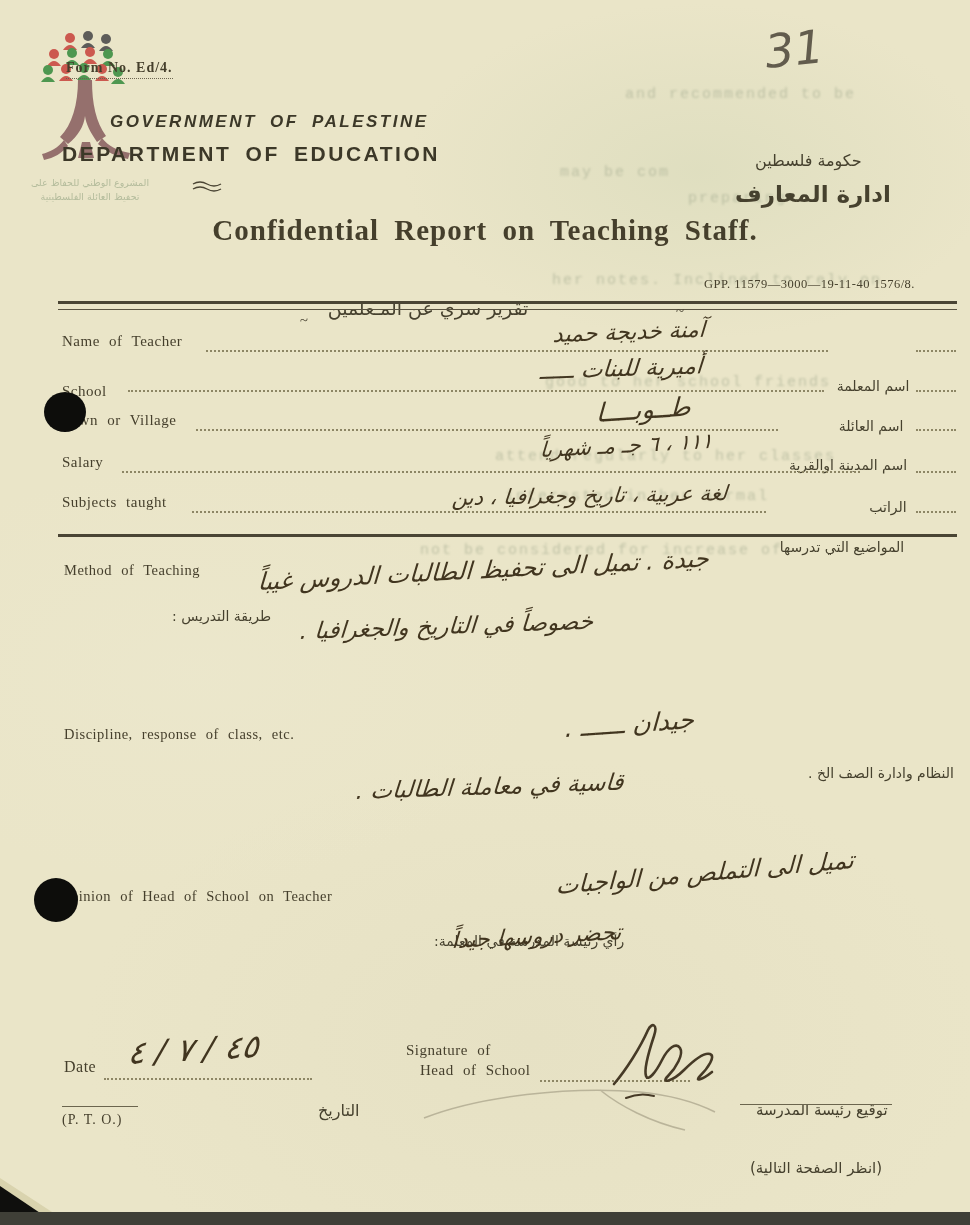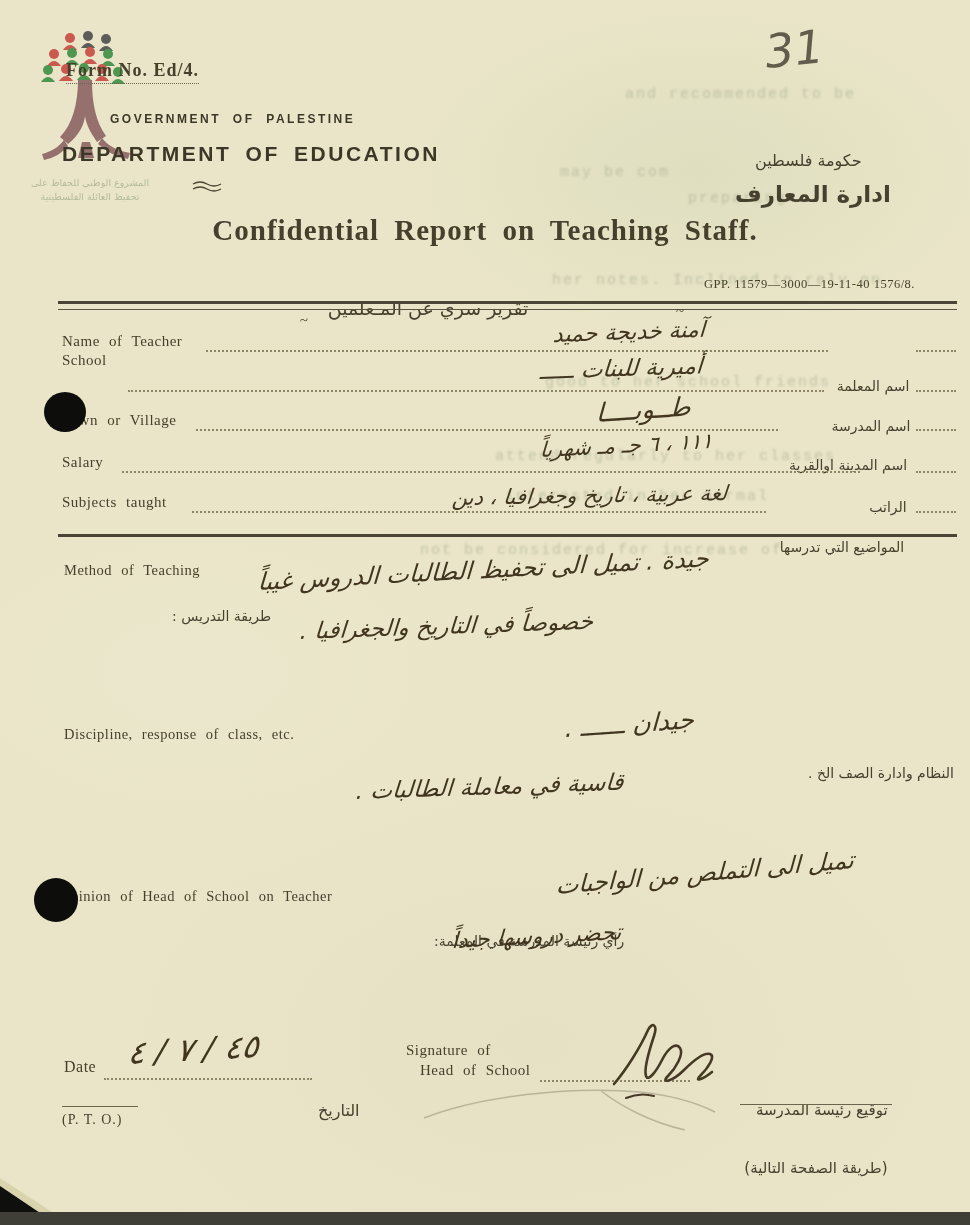--- a/index.html
+++ b/index.html
@@ -111,23 +111,23 @@
       <path d="M24,110 C18,118 10,122 2,124 L4,130 C14,128 22,123 28,116 Z"></path>
       <path d="M62,108 C68,116 78,121 90,123 L88,129 C76,127 66,121 58,114 Z"></path>
       <path d="M42,112 L50,112 L54,128 L38,128 Z"></path>
     </g>
   </svg>
   <div class="wm-ar abs" style="left:30px; top:176px; width:120px;">
     <div>المشروع الوطني للحفاظ على</div>
     <div>تحفيظ العائلة الفلسطينية</div>
   </div>
 
-  <span class="abs" style="left:66px; top:60px; font-size:18px; font-weight:bold; letter-spacing:1px; border-bottom:1px dotted #6b6450; padding-bottom:2px;">Form No. Ed/4.</span>
-
-  <span class="gothic abs" style="left:110px; top:112px; font-size:12px;">GOVERNMENT OF PALESTINE</span>
+  <span class="abs" style="left:66px; top:60px; font-size:14px; font-weight:bold; letter-spacing:1px; border-bottom:1px dotted #6b6450; padding-bottom:2px;">Form No. Ed/4.</span>
+
+  <span class="gothic abs" style="left:110px; top:112px; font-size:17px;font-style:italic;">GOVERNMENT OF PALESTINE</span>
   <span class="gothic abs" style="left:62px; top:142px; font-size:21px;">DEPARTMENT OF EDUCATION</span>
   <svg class="abs" style="left:192px; top:180px;" width="30" height="12" viewBox="0 0 30 12">
     <path d="M1,4 Q8,0 15,4 T29,4 M1,9 Q8,5 15,9 T29,9" stroke="#4a4433" stroke-width="1.4" fill="none"></path>
   </svg>
 
   <span class="arlabel abs" style="left:755px; top:104px; font-size:16px;">حكومة فلسطين</span>
   <span class="arlabel abs" style="left:735px; top:134px; font-size:23px; font-weight:bold;">ادارة المعارف</span>
 
   <span class="pencil abs" style="left:765px; top:22px; font-size:46px; transform:rotate(-6deg);">31</span>
 
@@ -140,24 +140,24 @@
   <div class="thin-rule abs" style="left:58px; top:309px; width:899px;"></div>
   <span class="squiggle abs" style="left:300px; top:312px; transform:rotate(-4deg);">~</span>
   <span class="squiggle abs" style="left:676px; top:303px;">~</span>
 
   <span class="plabel abs" style="left:62px; top:333px;">Name of Teacher</span>
   <div class="dots abs" style="left:206px; top:350px; width:622px;"></div>
   <div class="dots abs" style="left:916px; top:350px; width:40px;"></div>
   <span class="arlabel abs" style="left:834px; top:331px; width:78px; text-align:center;">اسم المعلمة</span>
   <span class="hw abs" style="left:553px; top:322px; font-size:22px; transform:rotate(-2deg) skewX(-5deg);">آمنة خديجة حميد</span>
 
-  <span class="plabel abs" style="left:62px; top:352px;">School</span>
+  <span class="plabel abs" style="left:62px; top:383px;">School</span>
   <div class="dots abs" style="left:128px; top:390px; width:696px;"></div>
   <div class="dots abs" style="left:916px; top:390px; width:40px;"></div>
-  <span class="arlabel abs" style="left:830px; top:371px; width:82px; text-align:center;">اسم المدرسة</span>
+  <span class="arlabel abs" style="left:830px; top:371px; width:82px; text-align:center;">اسم العائلة</span>
   <span class="hw abs" style="left:540px; top:358px; font-size:23px; transform:rotate(-2deg) skewX(-6deg);">أميرية للبنات ـــــ</span>
 
   <span class="plabel abs" style="left:62px; top:412px;">Town or Village</span>
   <div class="dots abs" style="left:196px; top:429px; width:582px;"></div>
   <div class="dots abs" style="left:916px; top:429px; width:40px;"></div>
   <span class="arlabel abs" style="left:784px; top:410px; width:128px; text-align:center;">اسم المدينة اوالقرية</span>
   <span class="hw abs" style="left:596px; top:398px; font-size:26px; transform:rotate(-4deg) skewX(-6deg);">طــوبــــا</span>
 
   <span class="plabel abs" style="left:62px; top:454px;">Salary</span>
   <div class="dots abs" style="left:122px; top:471px; width:738px;"></div>
@@ -210,19 +210,19 @@
   </svg>
 
   <svg class="abs" style="left:420px; top:1078px;" width="300" height="60" viewBox="0 0 300 60">
     <path d="M4,40 C60,18 150,8 220,14 C250,17 275,24 295,34 M180,12 C200,28 230,44 265,52" stroke="#a29b82" stroke-width="1.6" fill="none" opacity=".65"></path>
   </svg>
 
   <div class="thin-rule abs" style="left:62px; top:1106px; width:76px; background:#6b654e;"></div>
   <span class="abs" style="left:62px; top:1112px; font-size:14px; letter-spacing:1px;">(P. T. O.)</span>
 
   <div class="thin-rule abs" style="left:740px; top:1104px; width:152px; background:#6b654e;"></div>
-  <span class="arlabel abs" style="left:740px; top:1112px; width:152px; text-align:center; font-size:15px;">(طريقة الصفحة التالية)</span>
+  <span class="arlabel abs" style="left:740px; top:1112px; width:152px; text-align:center; font-size:15px;">(انظر الصفحة التالية)</span>
 
   <div class="abs" style="left:0; top:1178px; width:72px; height:47px; background:#d9d3ae; clip-path:polygon(0 0,0 100%,100% 100%);"></div>
   <div class="abs" style="left:0; top:1186px; width:58px; height:39px; background:#0f0f0d; clip-path:polygon(0 0,0 100%,100% 100%);"></div>
   <div class="abs" style="left:0; top:1212px; width:970px; height:13px; background:#3f3f37;"></div>
 
 </div>
 
 </body></html>

